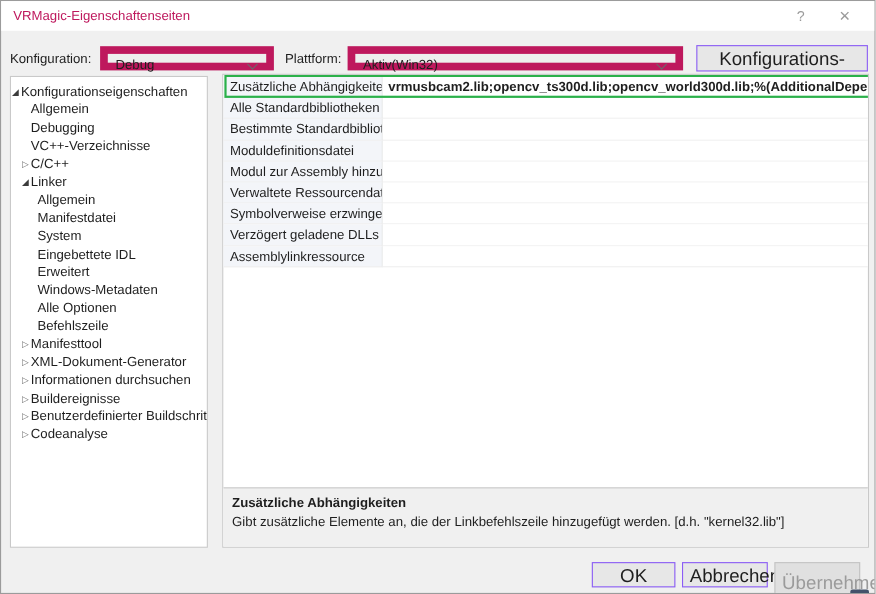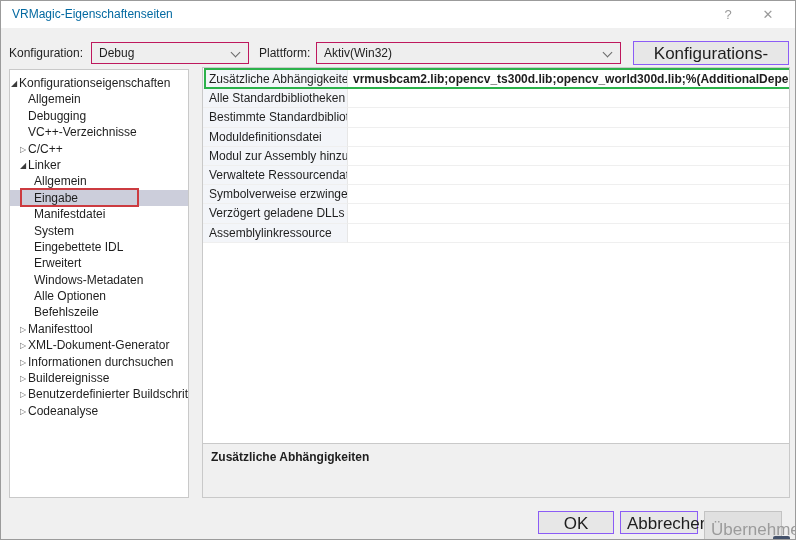--- a/index.html
+++ b/index.html
@@ -4,28 +4,28 @@
 <style>
   html,body{margin:0;padding:0;background:#ddd;}
   *{box-sizing:border-box;}
   .dialog{
     position:relative;width:796px;height:540px;background:#f0f0f0;
     border:1px solid #9b9b9b;overflow:hidden;
     font-family:"Liberation Sans","DejaVu Sans",sans-serif;font-size:12px;color:#1e1e1e;
   }
   
   .titlebar{position:absolute;left:0;top:0;width:100%;height:27px;background:#ffffff;}
-  .titlebar .title{position:absolute;left:11px;top:0;line-height:27px;color:#0369a1;}
+  .titlebar .title{position:absolute;left:11px;top:0;line-height:27px;color:#be185d;}
   .cap-btn{position:absolute;top:0;width:30px;height:27px;text-align:center;line-height:27px;color:#9a9a9a;font-size:13px;cursor:default;}
   .cap-help{left:712px;}
   .cap-close{left:752px;}
   
   .lbl{position:absolute;height:22px;line-height:22px;color:#1e1e1e;}
   .combo{
-    position:absolute;top:41px;height:22px;background:#eeeeee;border:1px solid #be185d;
+    position:absolute;top:41px;height:22px;background:#eeeeee;border:7px solid #be185d;
     line-height:20px;padding-left:7px;color:#1e1e1e;cursor:default;
   }
   .combo .chev{position:absolute;right:9px;top:6px;width:7px;height:7px;
     border-left:1px solid #6a6a6a;border-bottom:1px solid #6a6a6a;transform:rotate(-45deg);}
   .btn{
     position:absolute;background:#e7e7e7;border:1px solid #8b5cf6;color:#1e1e1e;
     text-align:center;font-size:17px;cursor:default;
   }
   .btn.disabled{background:#e0e0e0;border-color:#c3c3c3;color:#9b9b9b;}
   .km-btn{left:632px;top:40px;width:156px;height:24px;line-height:22px;}
@@ -92,21 +92,20 @@
   <button class="btn km-btn">Konfigurations-Manager...</button>
 
   <div class="tree">
       <div class="tree-item ind0"><span class="expander">◢</span><span>Konfigurationseigenschaften</span></div>
       <div class="tree-item ind1"><span class="expander"></span><span>Allgemein</span></div>
       <div class="tree-item ind1"><span class="expander"></span><span>Debugging</span></div>
       <div class="tree-item ind1"><span class="expander"></span><span>VC++-Verzeichnisse</span></div>
       <div class="tree-item ind1"><span class="expander col">▷</span><span>C/C++</span></div>
       <div class="tree-item ind1"><span class="expander">◢</span><span>Linker</span></div>
       <div class="tree-item ind2"><span class="expander"></span><span>Allgemein</span></div>
-      <div class="tree-item ind2 sel" style="background: rgb(204, 206, 219);"><span class="expander"></span><span>Eingabe</span><div class="ann-red" style="border-color: rgb(204, 59, 64);"></div></div>
       <div class="tree-item ind2"><span class="expander"></span><span>Manifestdatei</span></div>
       <div class="tree-item ind2"><span class="expander"></span><span>System</span></div>
       <div class="tree-item ind2"><span class="expander"></span><span>Eingebettete IDL</span></div>
       <div class="tree-item ind2"><span class="expander"></span><span>Erweitert</span></div>
       <div class="tree-item ind2"><span class="expander"></span><span>Windows-Metadaten</span></div>
       <div class="tree-item ind2"><span class="expander"></span><span>Alle Optionen</span></div>
       <div class="tree-item ind2"><span class="expander"></span><span>Befehlszeile</span></div>
       <div class="tree-item ind1"><span class="expander col">▷</span><span>Manifesttool</span></div>
       <div class="tree-item ind1"><span class="expander col">▷</span><span>XML-Dokument-Generator</span></div>
       <div class="tree-item ind1"><span class="expander col">▷</span><span>Informationen durchsuchen</span></div>
@@ -150,20 +149,21 @@
           <div class="cell name">Verzögert geladene DLLs</div>
           <div class="cell value"></div>
         </div>
         <div class="grid-row">
           <div class="cell name">Assemblylinkressource</div>
           <div class="cell value"></div>
         </div>
       </div>
     <div class="helppane">
       <div class="h-title">Zusätzliche Abhängigkeiten</div>
+      <div class="h-text">Gibt zusätzliche Elemente an, die der Linkbefehlszeile hinzugefügt werden. [d.h. "kernel32.lib"]</div>
     </div>
   </div>
 
   <button class="btn ok-btn">OK</button>
   <button class="btn cancel-btn">Abbrechen</button>
   <button class="btn apply-btn disabled">Übernehmen</button>
 
   <div class="watermark"></div>
 </div>
 

